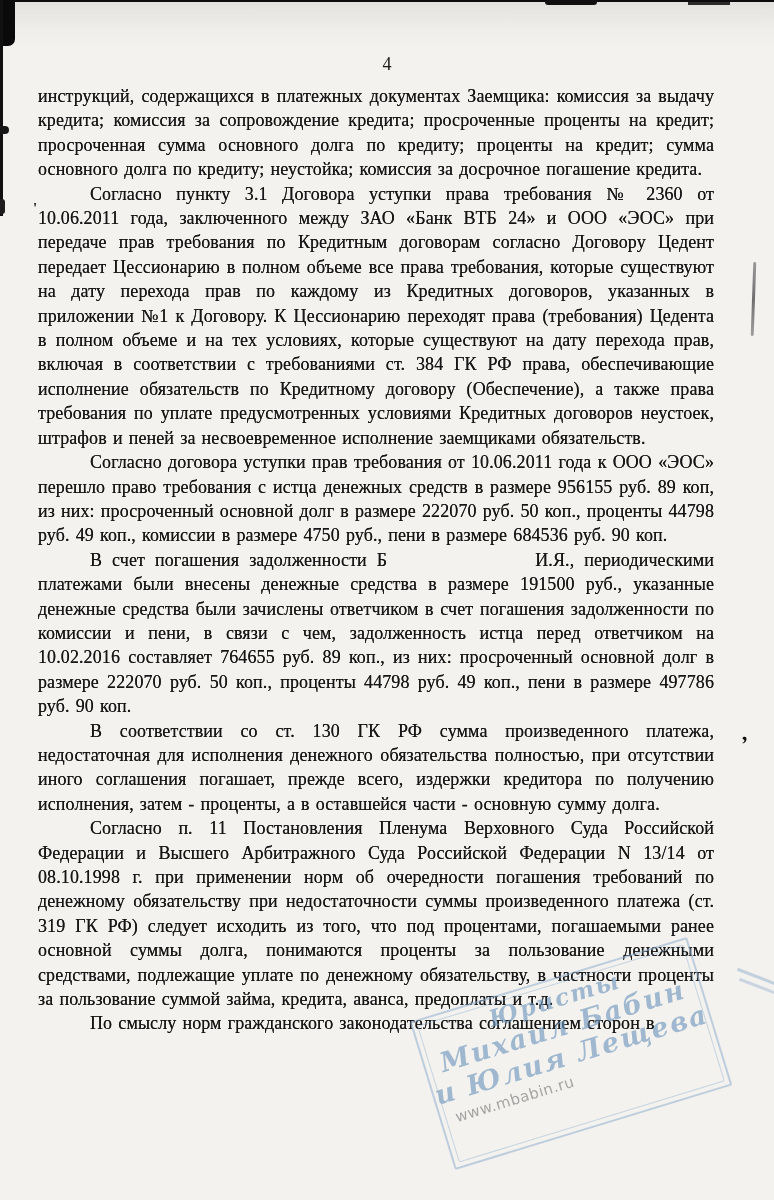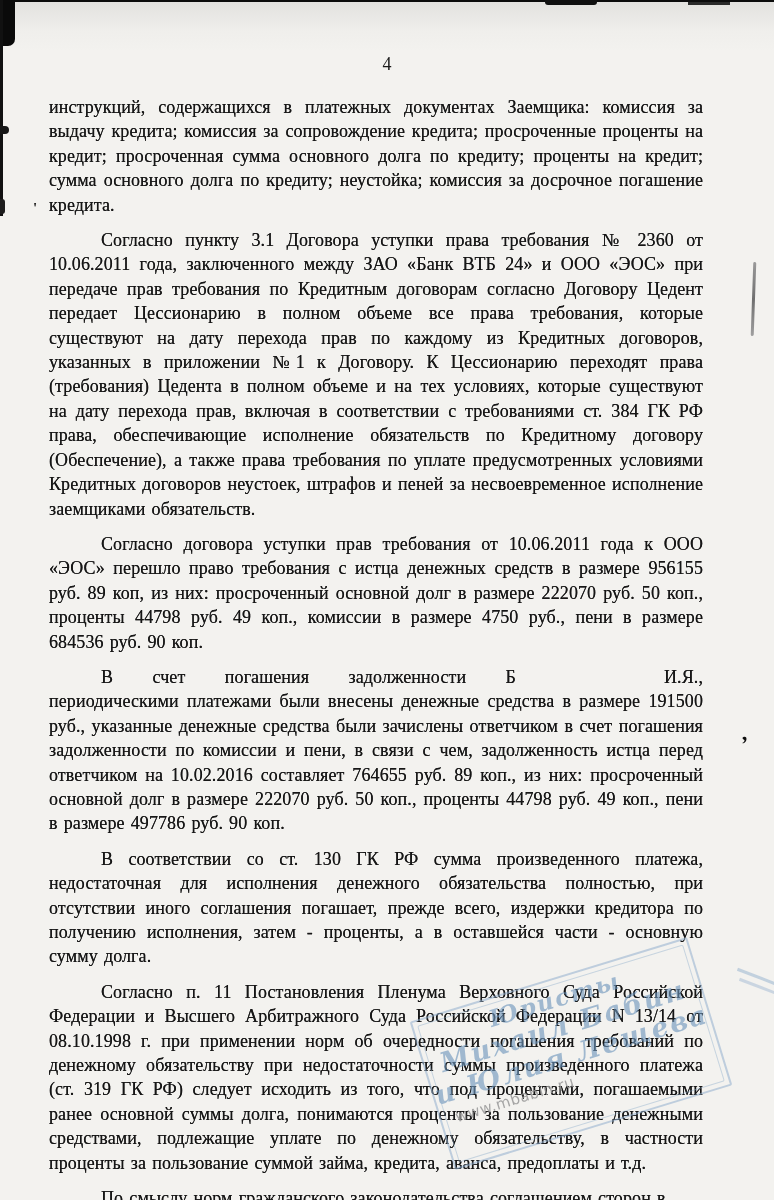--- a/index.html
+++ b/index.html
@@ -23,21 +23,21 @@
 
   .page-number {
     position:absolute; top:54px; left:0; width:100%;
     text-align:center; font-size:18px; color:#1a1a1a;
   }
 
   .textblock {
     position:absolute; left:38px; top:84px; width:676px;
   }
   .textblock p {
-    margin:11px;
+    margin:0;
     font-size:18px;
     line-height:24.4px;
     text-align:justify;
     text-indent:52px;
     word-spacing:1.5px;
     letter-spacing:0.1px;
     text-shadow:0 0 0.5px rgba(15,15,15,0.85);
   }
   .textblock p.continued { text-indent:0; }
 

